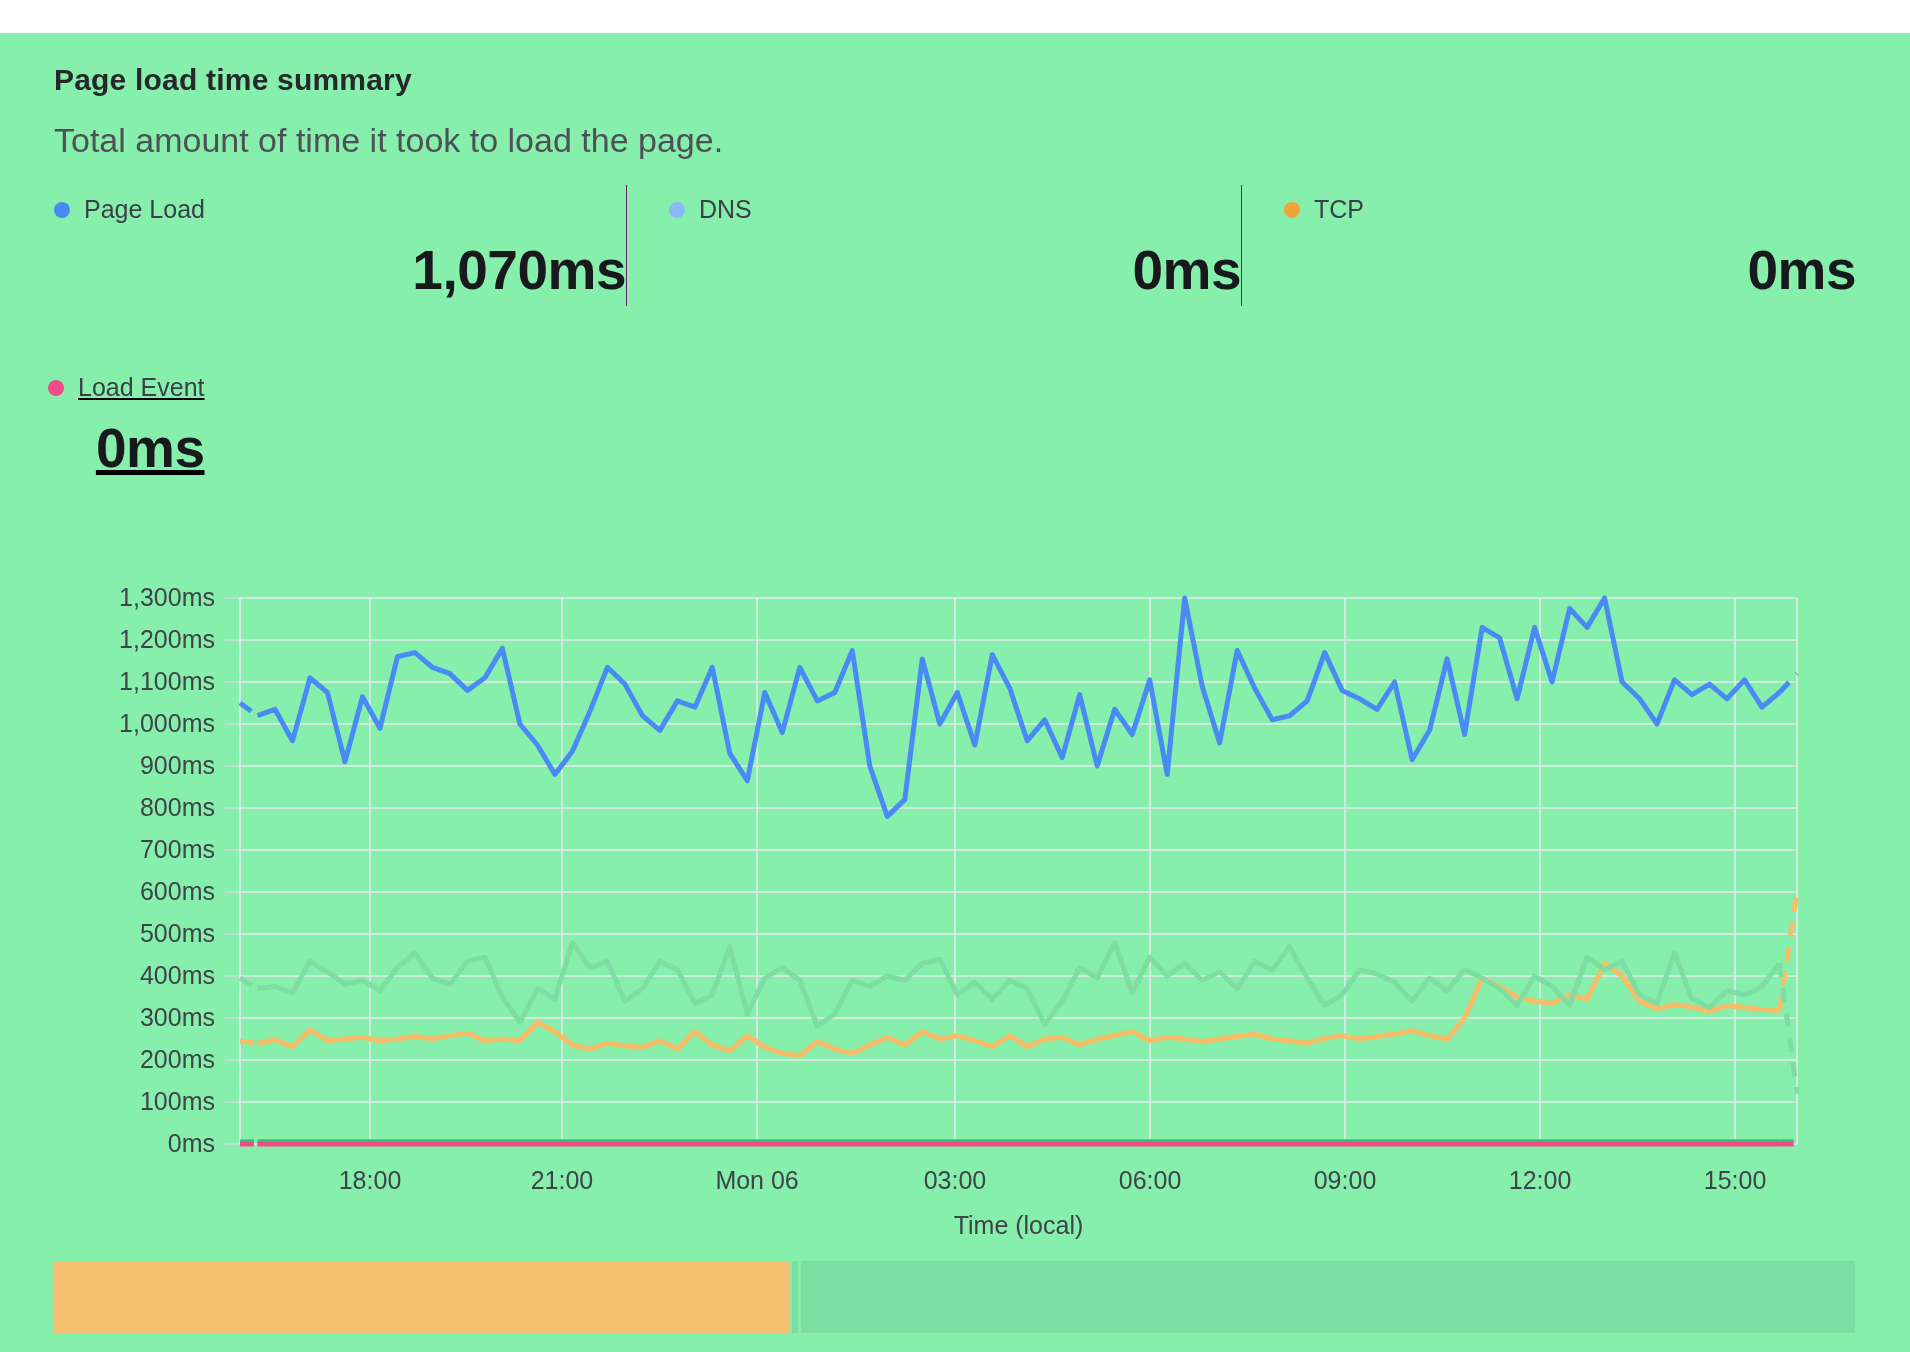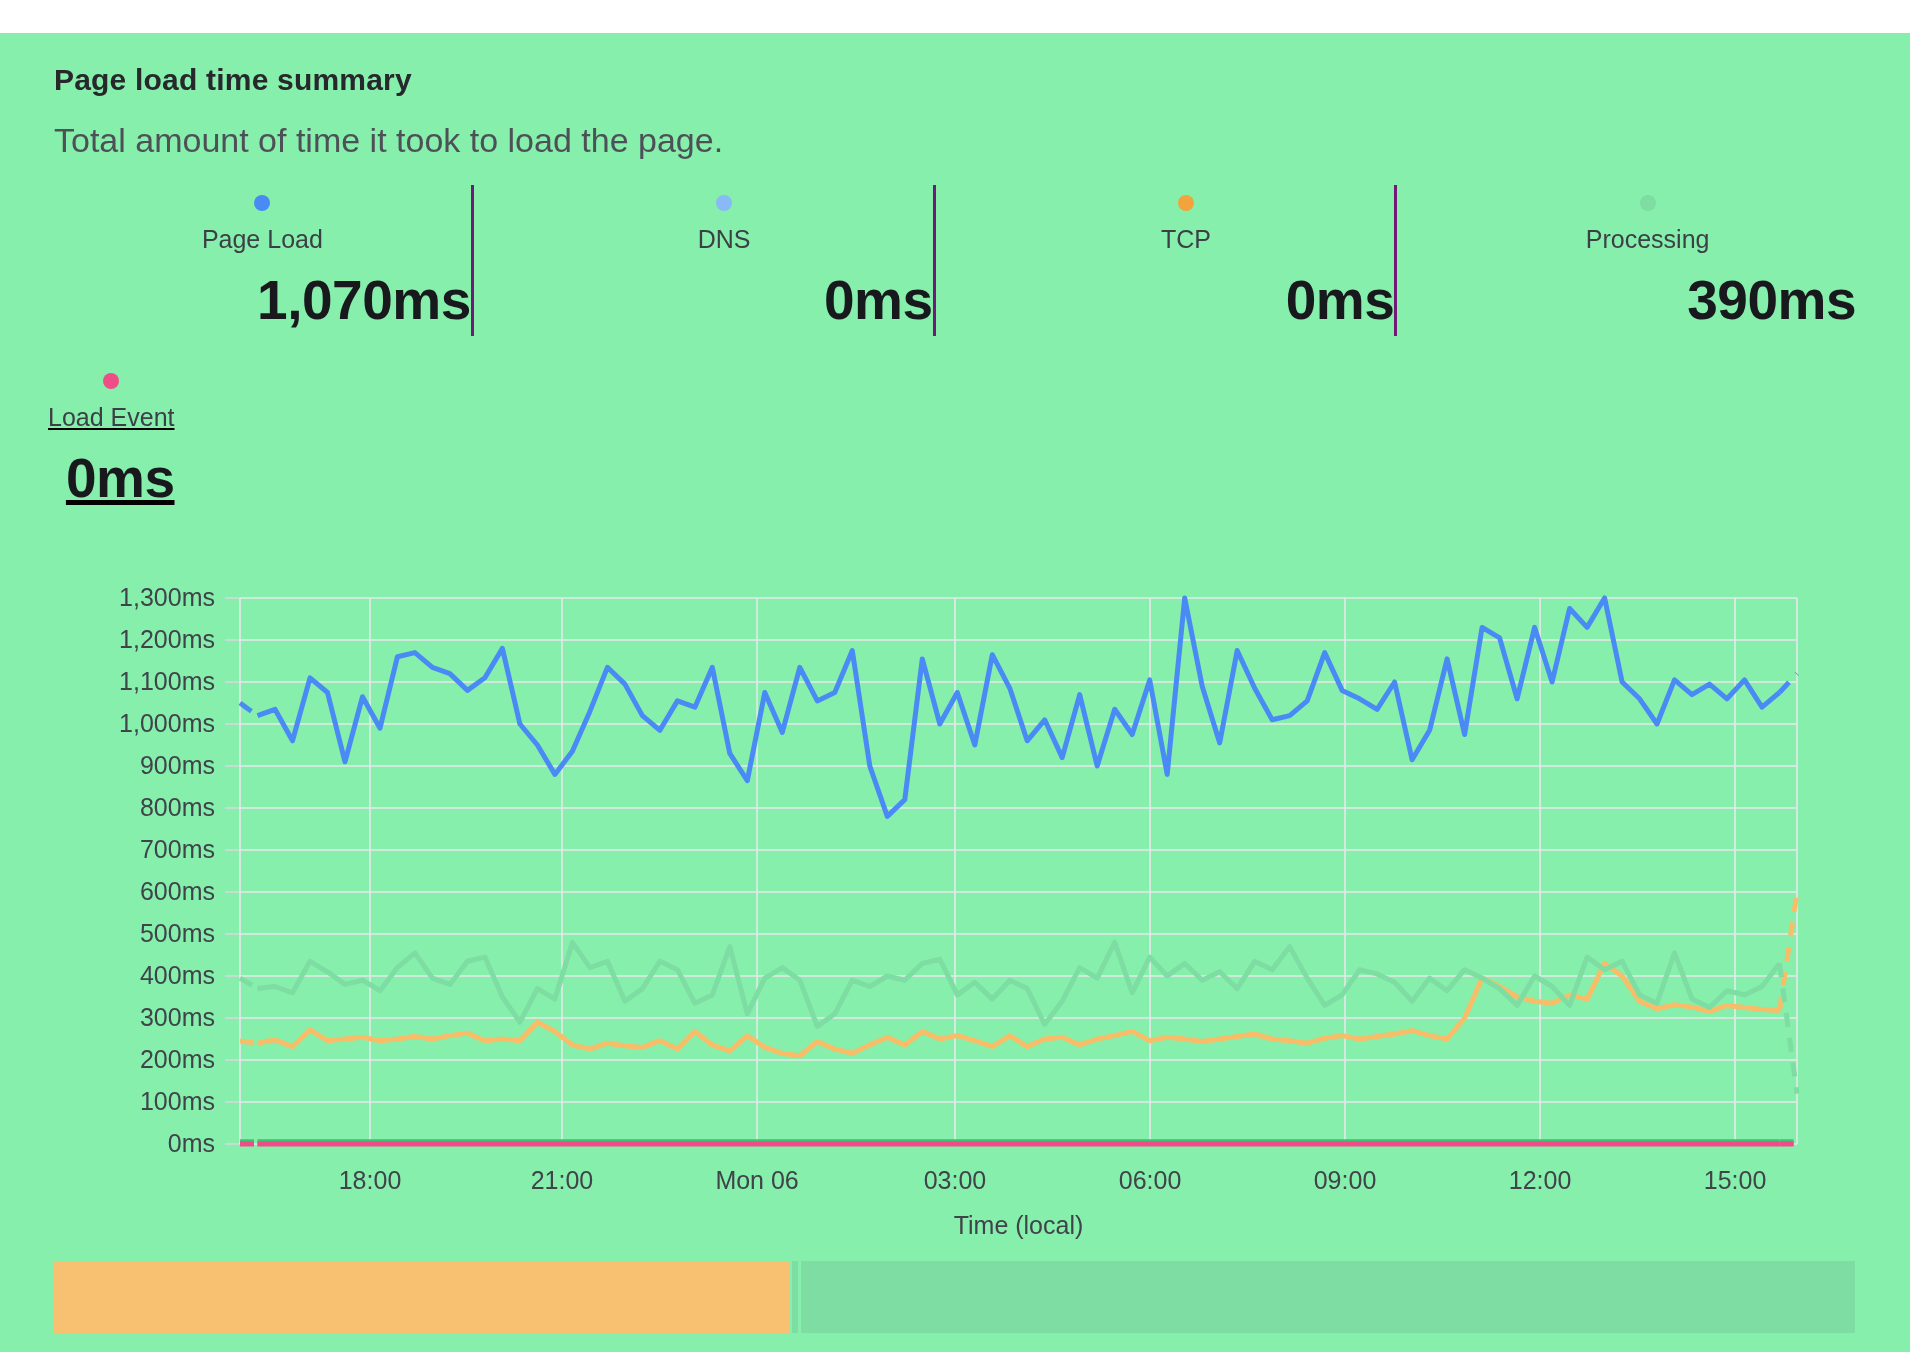--- a/index.html
+++ b/index.html
@@ -16,23 +16,23 @@
     font-size:30px;font-weight:700;color:#26282c;letter-spacing:.2px;
   }
   .subtitle{
     position:absolute;left:54px;top:88px;
     font-size:34px;font-weight:400;color:#4d5157;
   }
   .metrics-row{
     position:absolute;left:54px;top:152px;width:1802px;
     display:flex;align-items:stretch;
   }
-  .tile{flex:1 1 0;padding:10px 0 4px 42px;border-left:3px solid #701a75;}
+  .tile{flex:1 1 0;padding:10px 0 4px 42px;border-left:1px solid #701a75;}
   .tile:first-child{padding-left:0;border-left:none;}
-  .tile-head{display:flex;align-items:center;gap:14px;flex-direction:column;}
+  .tile-head{display:flex;align-items:center;gap:14px;}
   .dot{width:16px;height:16px;border-radius:50%;flex:0 0 auto;}
   .tile-label{font-size:25px;color:#3b3f46;}
   .tile-value{margin-top:14px;font-size:55px;font-weight:700;color:#17191d;letter-spacing:-0.5px;text-align:right;}
   .loadevent-row{
     position:absolute;left:48px;top:330px;text-decoration:underline;
   }
   .loadevent-row .tile{border-left:none;padding-left:0;}
   .chart-wrap{position:absolute;left:0;top:540px;width:1910px;height:680px;}
   .chart-wrap svg{display:block;}
   .bottom-bar{
@@ -62,27 +62,20 @@
           <span class="tile-label">DNS</span>
         </div>
         <div class="tile-value">0ms</div>
       </div>
       <div class="tile">
         <div class="tile-head">
           <span class="dot" style="background: rgb(242, 163, 60);"></span>
           <span class="tile-label">TCP</span>
         </div>
         <div class="tile-value">0ms</div>
-      </div>
-      <div class="tile">
-        <div class="tile-head">
-          <span class="dot" style="background: rgb(126, 221, 162);"></span>
-          <span class="tile-label">Processing</span>
-        </div>
-        <div class="tile-value">390ms</div>
       </div>
     </div>
   <div class="loadevent-row" id="loadevent-row">
       <div class="tile">
         <div class="tile-head">
           <span class="dot" style="background: rgb(238, 77, 135);"></span>
           <span class="tile-label">Load Event</span>
         </div>
         <div class="tile-value">0ms</div>
       </div>

